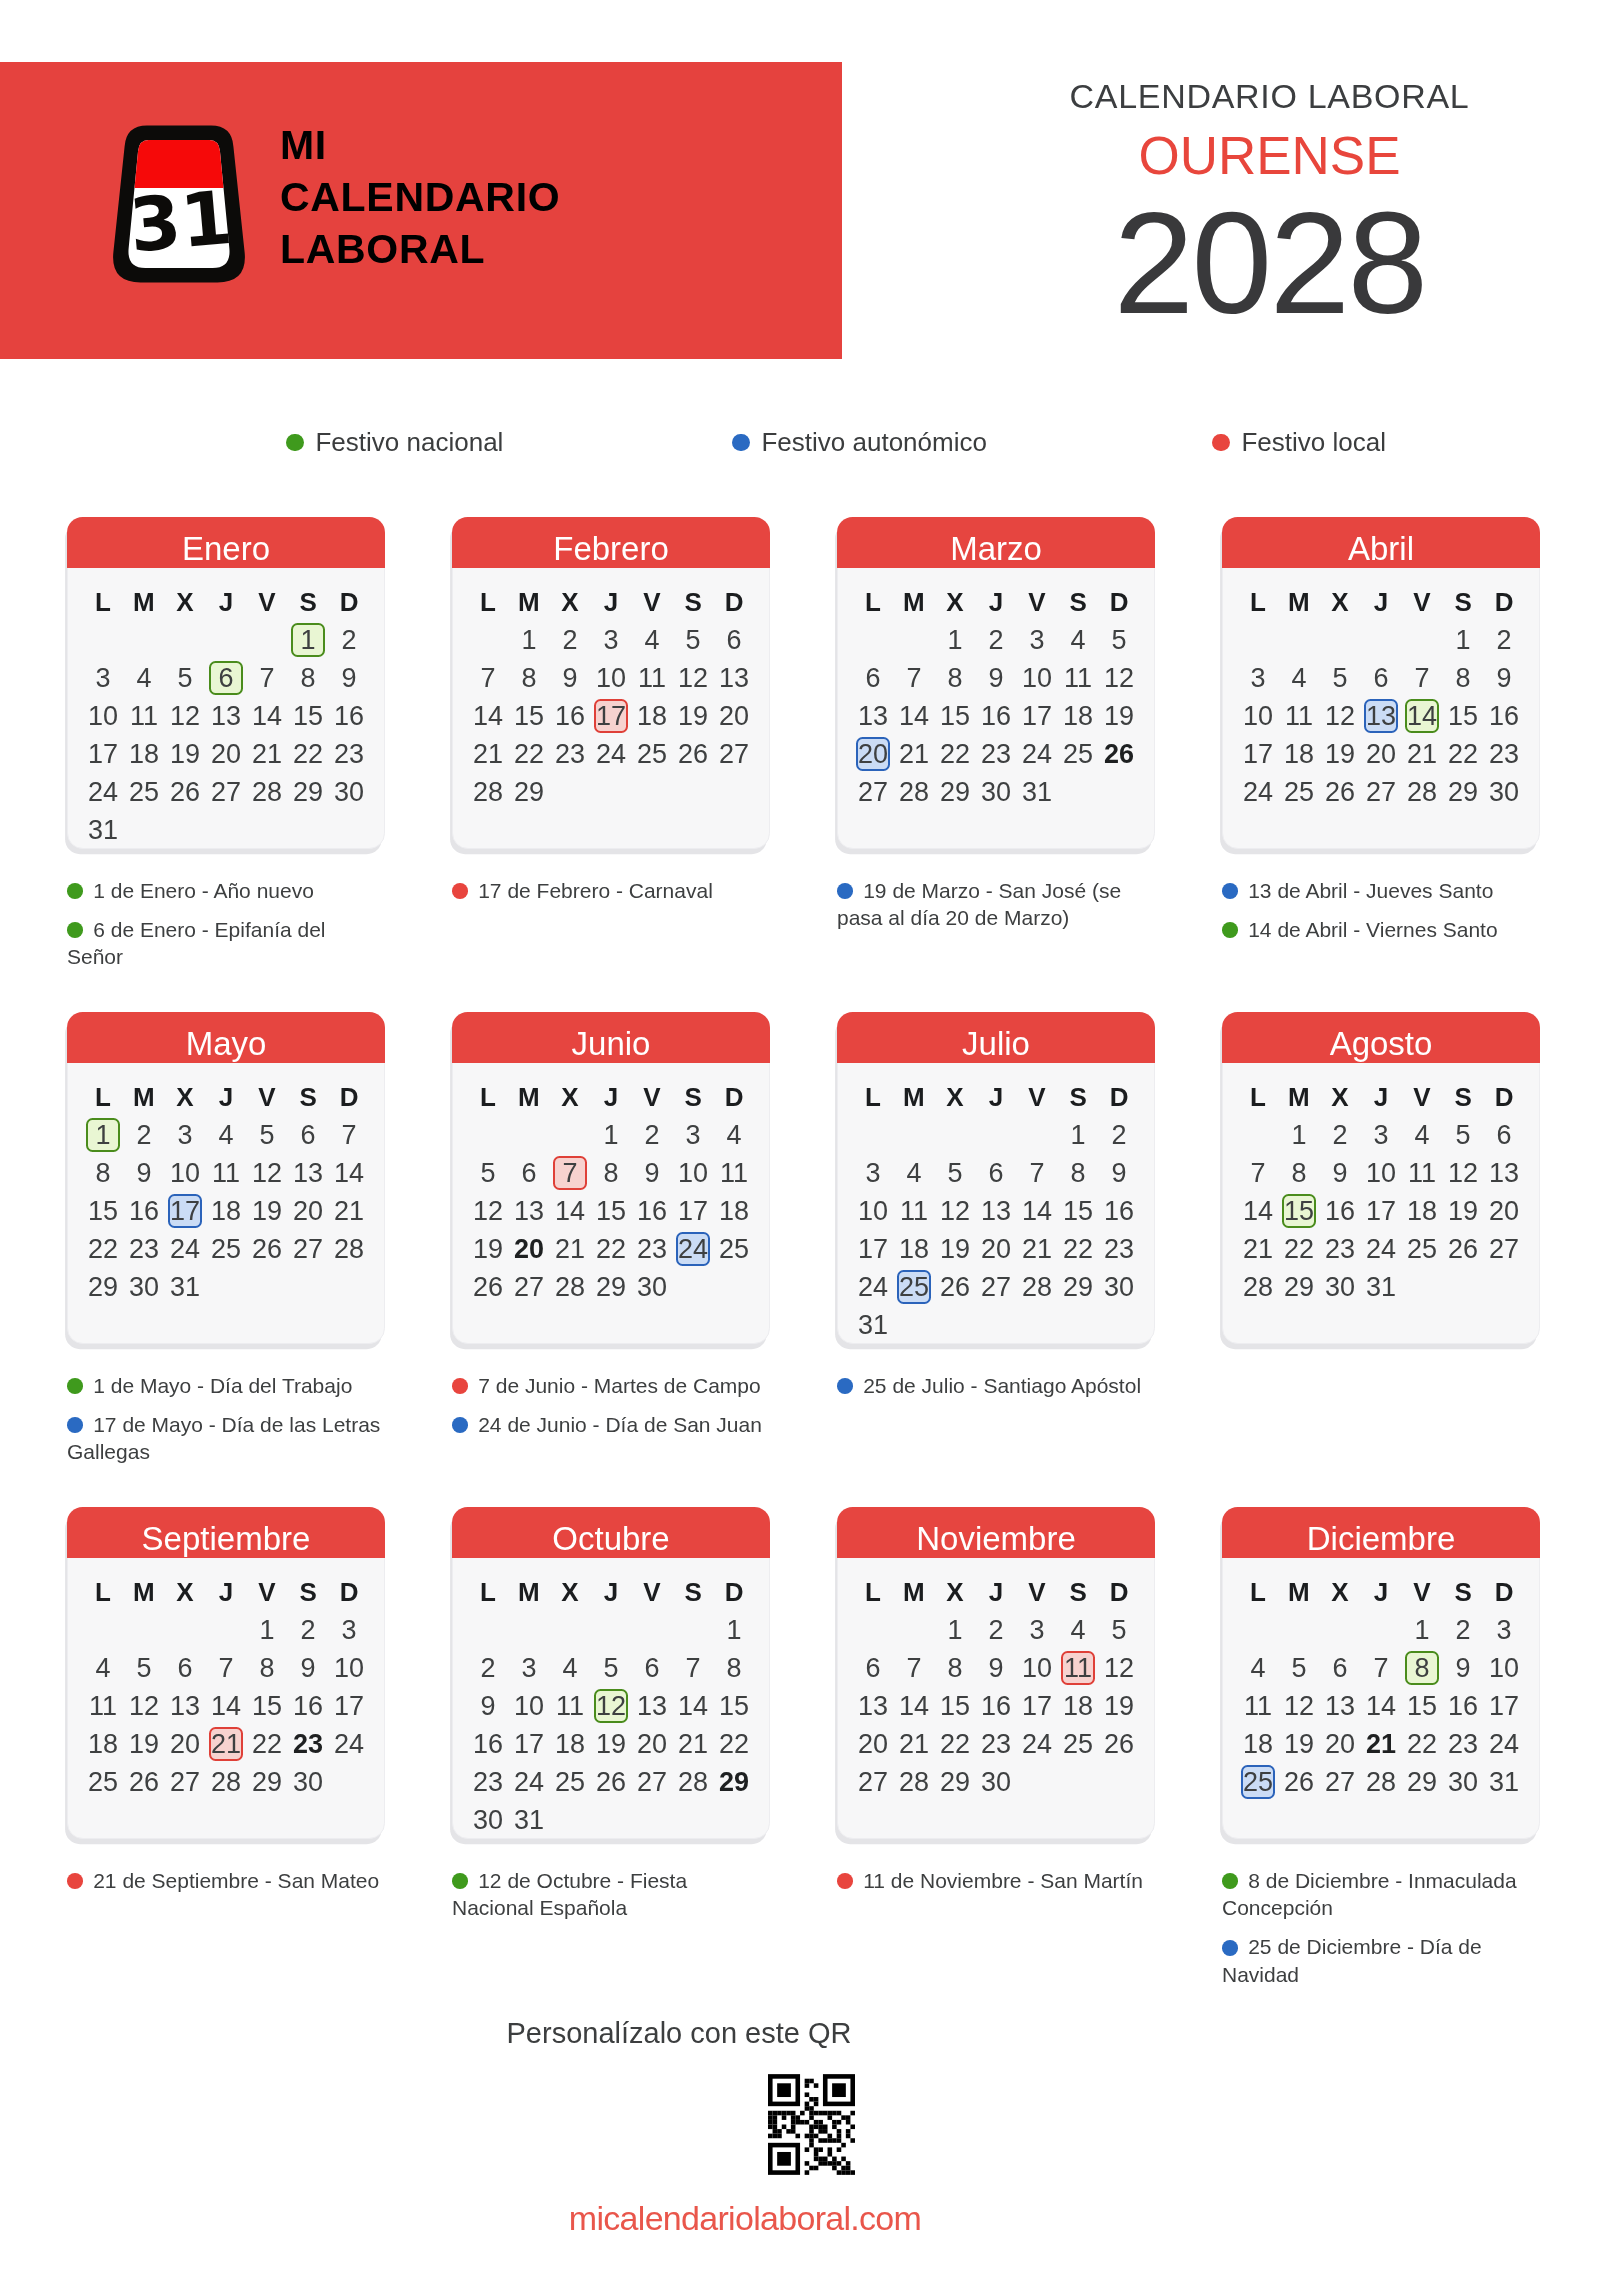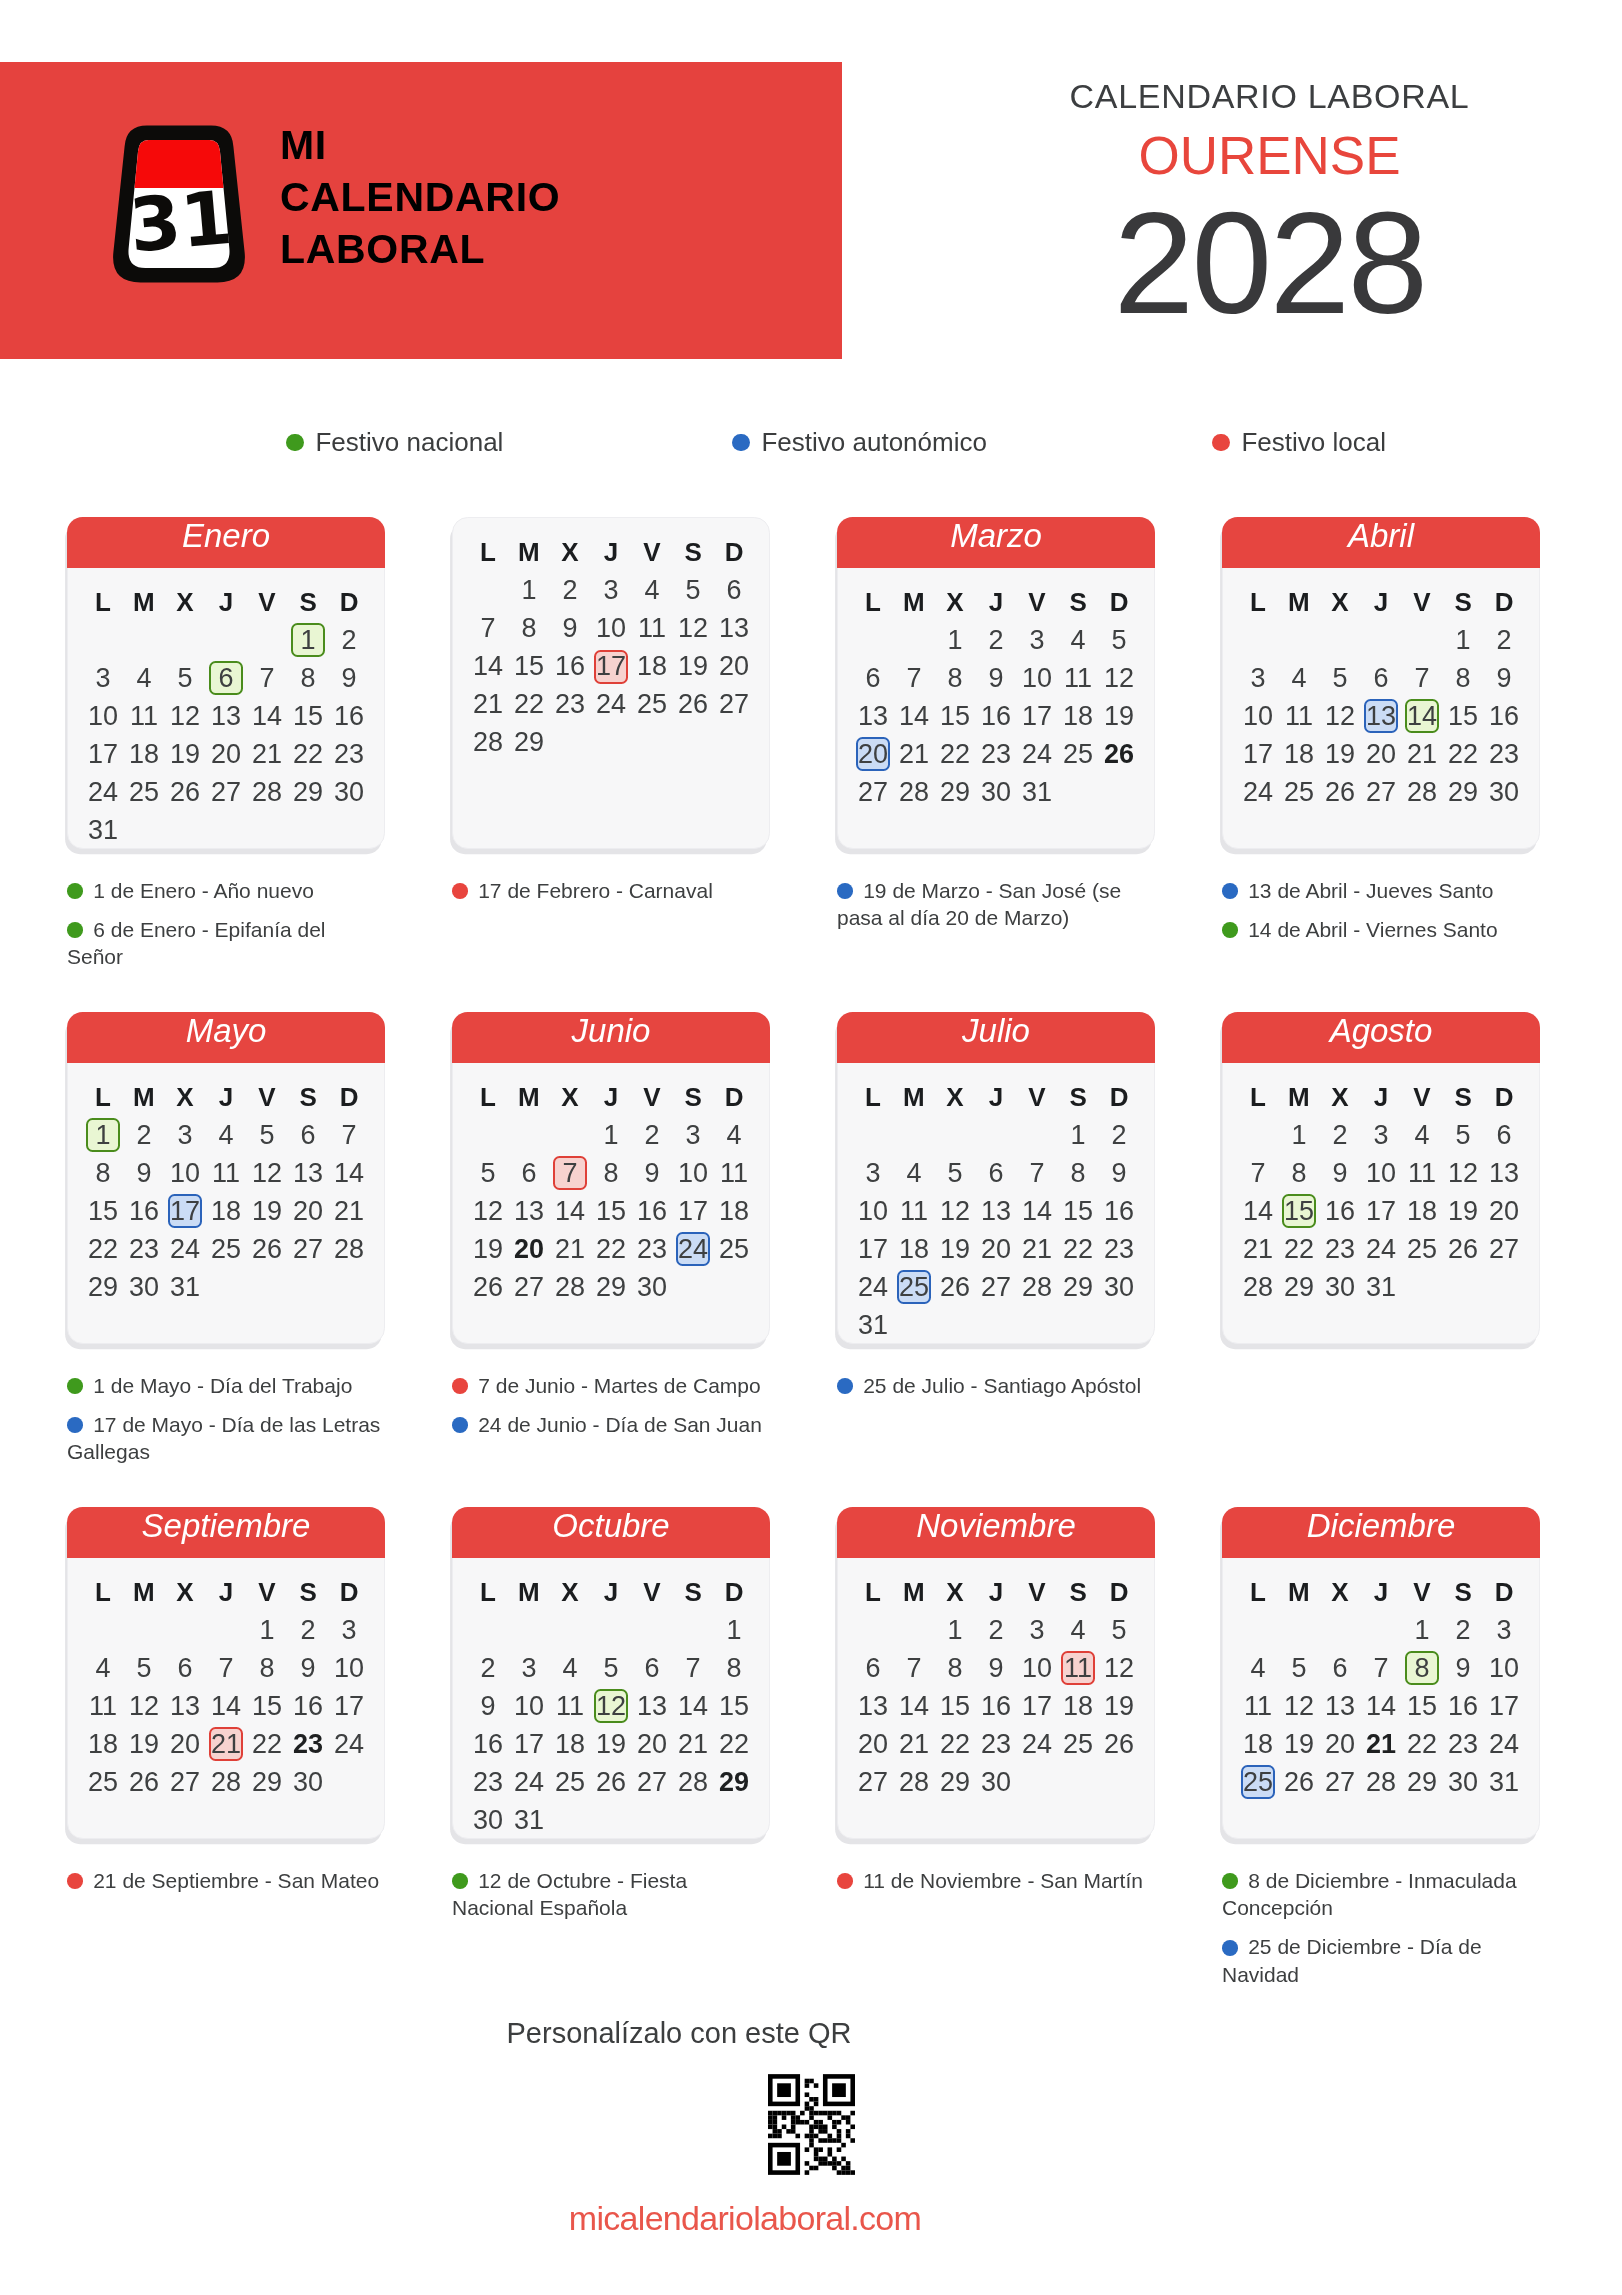--- a/index.html
+++ b/index.html
@@ -23,22 +23,22 @@
   .legend-item:nth-child(2){left:732px;}
   .legend-item:nth-child(3){left:1212px;}
   .legend-dot{width:17.7px;height:17.7px;border-radius:50%;flex:0 0 auto;}
 
   
   .months{position:absolute;left:67px;top:517px;display:grid;
           grid-template-columns:repeat(4,318px);column-gap:67px;grid-auto-rows:495px;}
   .month-card{width:318px;height:332px;background:#f7f7f8;border:1.3px solid #ededf0;
               border-radius:15.7px;box-sizing:border-box;box-shadow:-2.6px 5.9px 0 -0.7px #e4e4e7;}
   .month-header{height:51px;margin:-1.3px -1.3px 0 -1.3px;background:#e64540;
-                border-radius:15.7px 15.7px 0 0;display:flex;align-items:flex-start;justify-content:center;
-                color:#fff;font-size:33px;font-style:italic;}
+                border-radius:15.7px 15.7px 0 0;display:flex;align-items:flex-end;justify-content:center;
+                color:#fff;font-size:33px;}
   .month-grid{display:grid;grid-template-columns:repeat(7,1fr);grid-auto-rows:38px;
               padding:15.7px 14.4px 0 14.4px;}
   .wd{display:flex;align-items:center;justify-content:center;
       font-size:26px;font-weight:700;color:#1b1d1f;}
   .day{display:flex;align-items:center;justify-content:center;font-size:27px;color:#3e4041;}
   .day.bold{font-weight:700;color:#1e2021;}
   .hl{width:34px;height:34px;border-radius:6.5px;border:2px solid;
       display:flex;align-items:center;justify-content:center;box-sizing:border-box;}
   .hl-national{border-color:#4a8c1c;background:#e9f6d3;}
   .hl-autonomic{border-color:#2b63ba;background:#cbdcf5;}
@@ -153,20 +153,23 @@
             <div class="day">31</div>
           </div>
         </div>
         <div class="month-notes">
           <div class="note"><span class="dot" style="background: rgb(63, 154, 29);"></span><span class="note-text">1 de Enero - Año nuevo</span></div>
           <div class="note"><span class="dot" style="background: rgb(63, 154, 29);"></span><span class="note-text">6 de Enero - Epifanía del Señor</span></div>
         </div>
       </div>
       <div class="month-cell">
         <div class="month-card">
+          <div class="month-header">
+            <span class="month-name">Febrero</span>
+          </div>
           <div class="month-grid">
             <div class="wd">L</div>
             <div class="wd">M</div>
             <div class="wd">X</div>
             <div class="wd">J</div>
             <div class="wd">V</div>
             <div class="wd">S</div>
             <div class="wd">D</div>
             <div class="day empty"></div>
             <div class="day">1</div>

